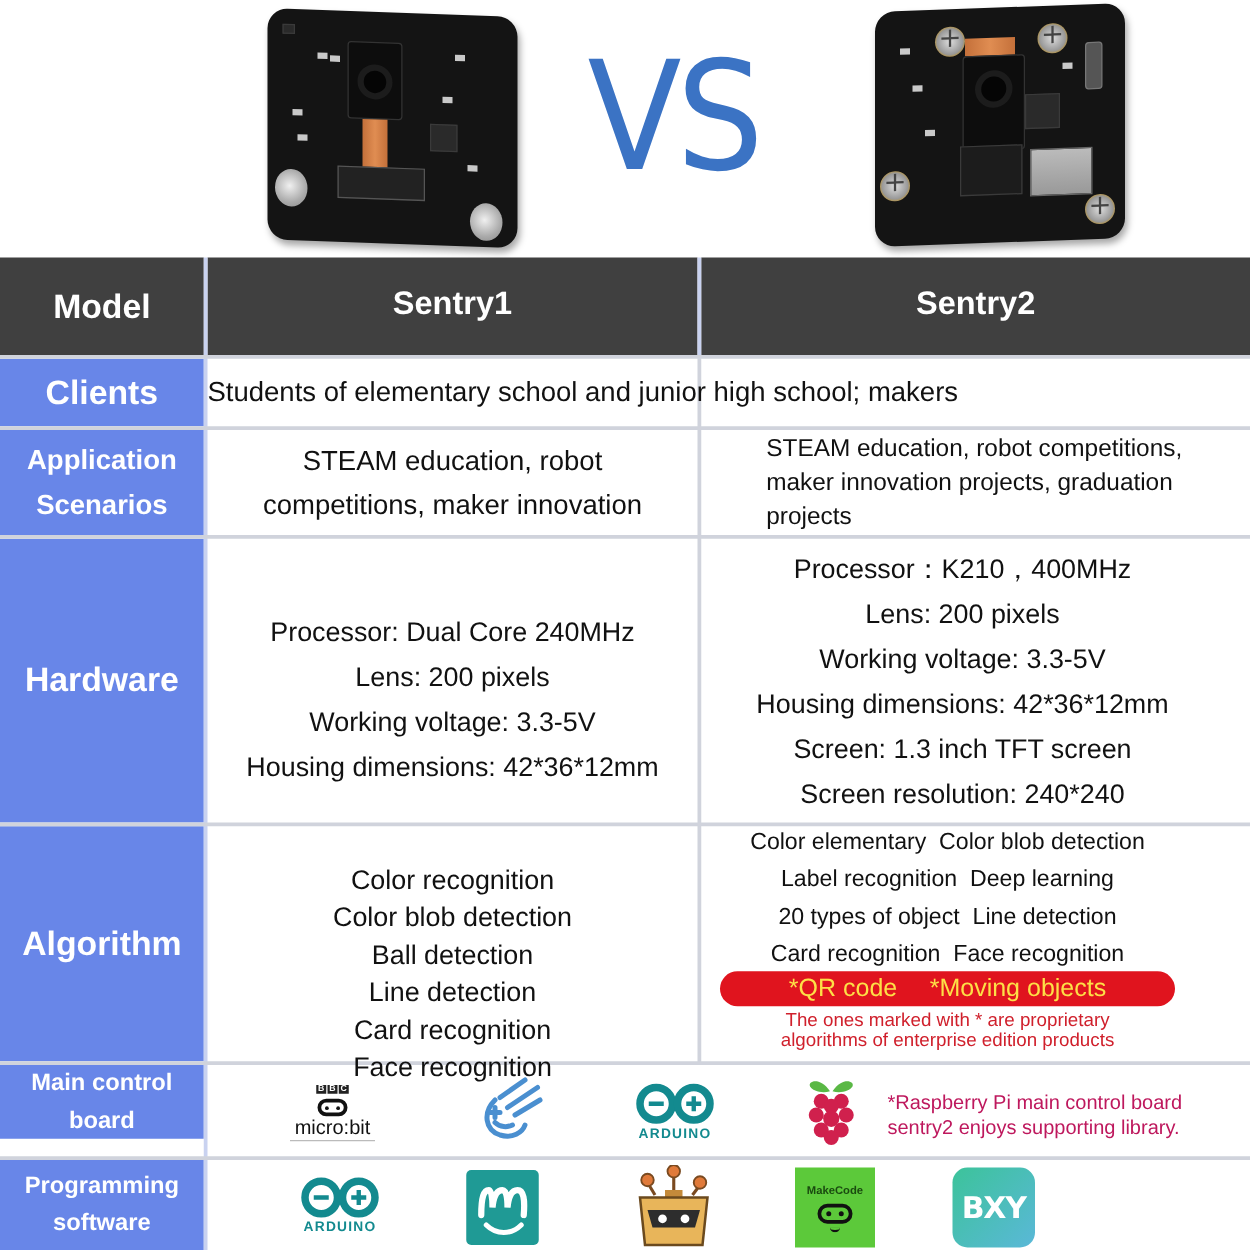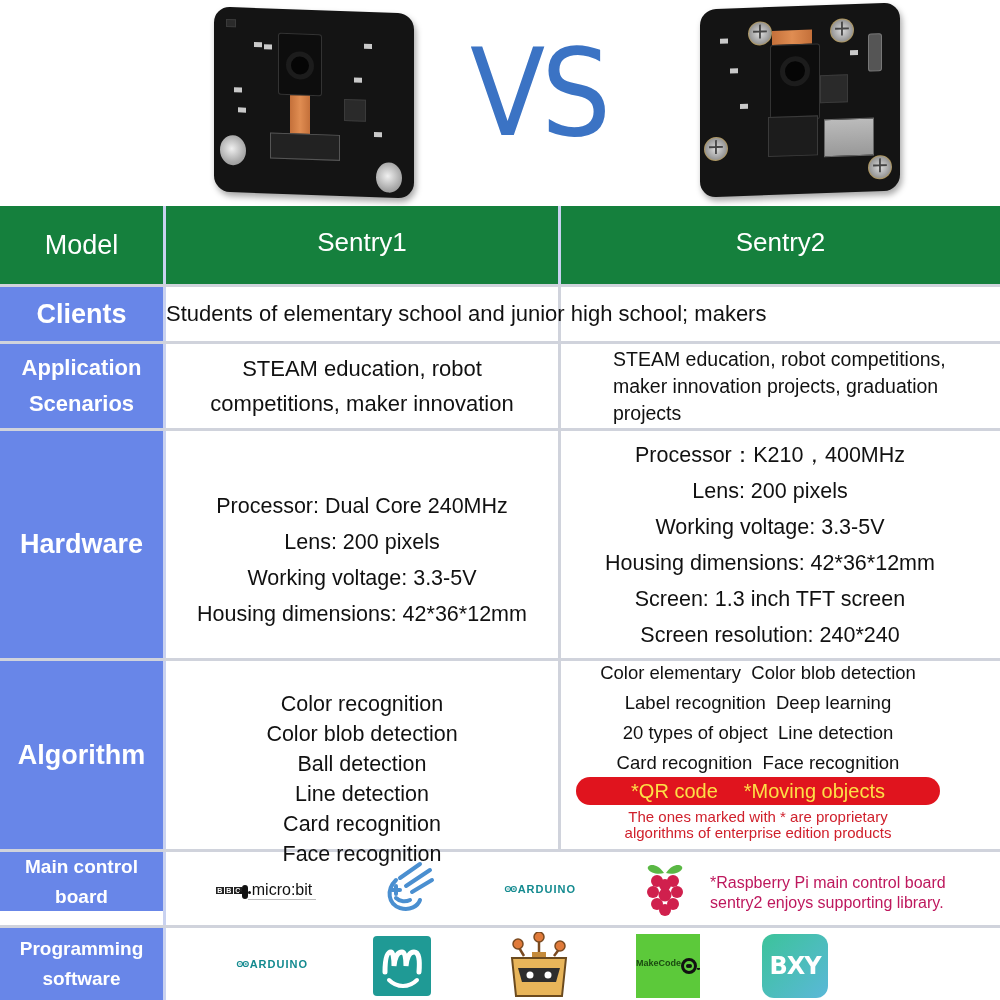--- a/index.html
+++ b/index.html
@@ -18,32 +18,32 @@
   .conn { position:absolute; background:#222; border:1px solid #555; }
   .hole { position:absolute; width:26px; height:30px; border-radius:50%; background:radial-gradient(circle at 45% 45%, #f0f0f0, #aaa 60%, #888); }
   .screw { position:absolute; width:24px; height:24px; border-radius:50%; background:radial-gradient(circle,#ddd 0,#999 60%,#b8923a 75%,#6a5220 100%); }
   .screw::after { content:"+"; position:absolute; left:0; top:-3px; width:24px; text-align:center; font-size:22px; color:#444; font-family:"DejaVu Sans",sans-serif; }
   .smd { position:absolute; width:8px; height:5px; background:#c9c9c9; }
   .sd { position:absolute; background:linear-gradient(#bbb,#999); border:1px solid #666; }
   .btn-s { position:absolute; background:#555; border:1px solid #777; border-radius:3px; }
   .vs { position:absolute; left:470px; top:38px; font-family:"DejaVu Sans", sans-serif; font-size:110px; color:#3b73c4; letter-spacing:-4px; line-height:110px; transform:scaleY(1.1); }
   .cell { position:absolute; display:flex; align-items:center; justify-content:center; text-align:center; }
   .lbl { background:#6886e8; color:#fff; font-weight:bold; }
-  .hdr { background:#15803d; color:#fff; font-weight:normal; font-size:26px; }
+  .hdr { background:#404040; color:#fff; font-weight:bold; font-size:26px; }
   .vline { position:absolute; width:3px; background:#d0d3dc; }
   .hline { position:absolute; height:3px; background:#d0d3dc; }
   .body-txt { font-size:22px; line-height:34px; color:#111; }
   .lines { display:flex; flex-direction:column; align-items:center; }
   .left-lines { align-items:flex-start; text-align:left;margin-left:30px; }
 
   .pill { position:absolute; left:576px; top:777px; width:364px; height:28px; border-radius:14px; background:#e0141e; color:#fde047; font-size:20px; display:flex; align-items:center; justify-content:center; gap:26px; }
   .note-red { position:absolute; left:576px; top:809px; width:364px; text-align:center; color:#d0202c; font-size:15px; line-height:16px; }
   .rpi-note { position:absolute; left:710px; top:873px; color:#be185d; font-size:16px; line-height:20px; }
 
-  .logo { position:absolute; display:flex; align-items:center; justify-content:center; }
+  .logo { position:absolute; display:flex; align-items:center; justify-content:center; flex-direction:column; }
 </style>
 </head>
 <body>
 
 <div class="hero">
   <div class="board board1">
     <div class="chip" style="left:12px;top:12px;width:10px;height:8px;"></div>
     <div class="smd" style="left:40px;top:34px;"></div>
     <div class="smd" style="left:50px;top:36px;"></div>
     <div class="smd" style="left:150px;top:32px;"></div>

